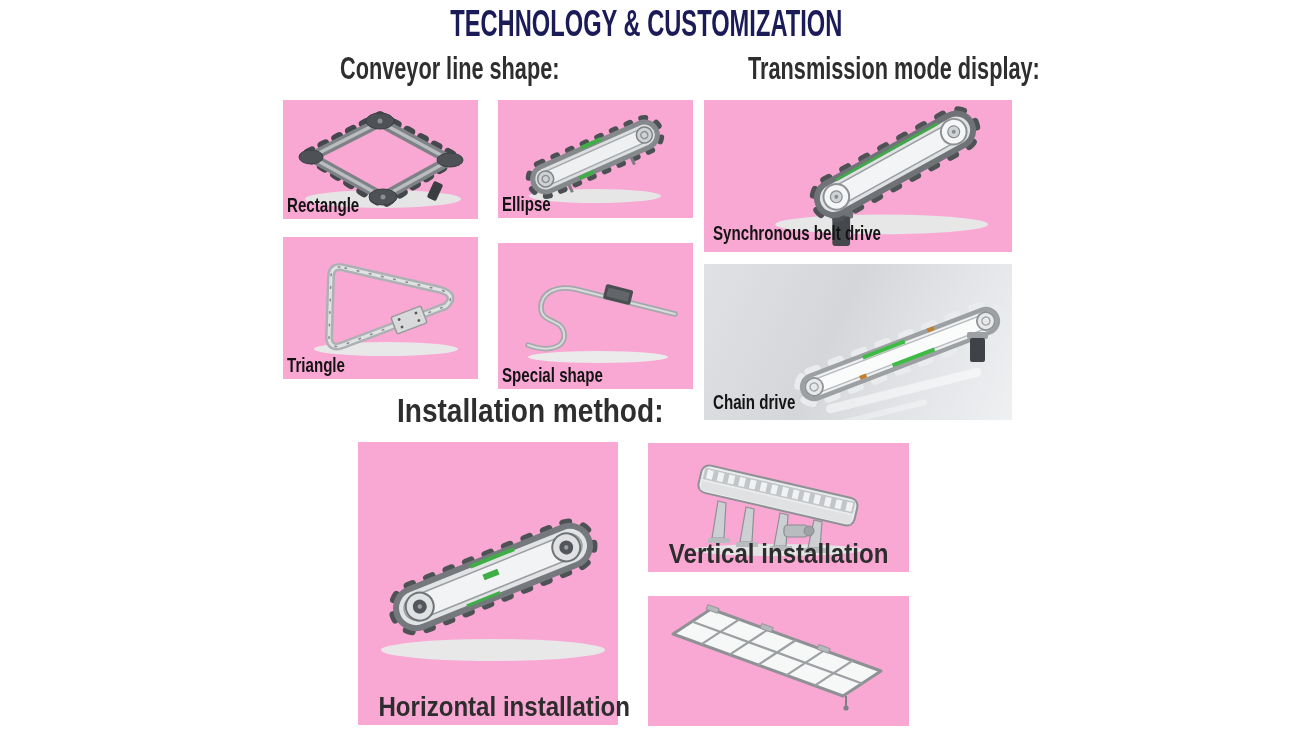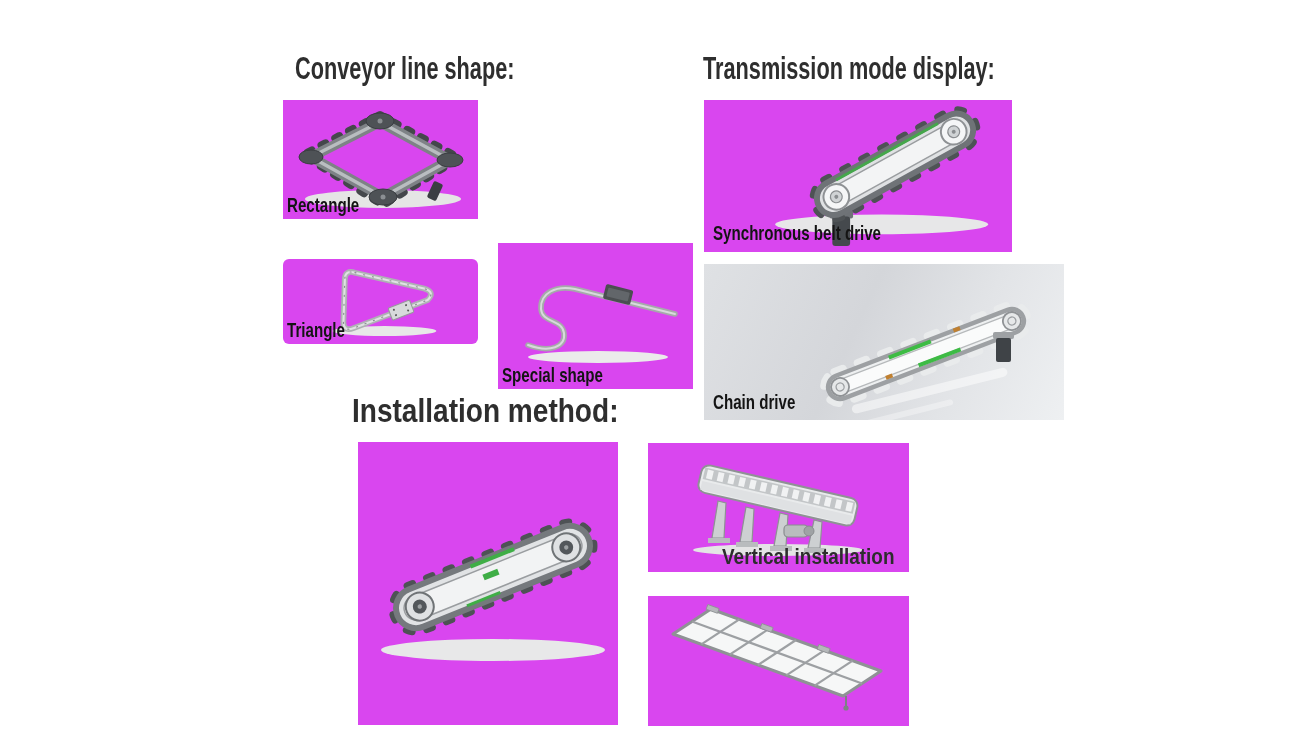--- a/index.html
+++ b/index.html
@@ -9,46 +9,49 @@
     overflow:hidden; font-family:"Liberation Sans", sans-serif;
   }
   .title {
     position:absolute; top:5px; left:0; width:100%; text-align:center;
     font-size:37px; font-weight:bold; color:#1b1b58; line-height:1;
     white-space:nowrap;
   }
   .title .cx { display:inline-block; transform:scaleX(0.64); transform-origin:center top; }
   .sec-heading {
     position:absolute; font-size:31px; font-weight:bold; color:#2e2e2e;
-    line-height:1; white-space:nowrap;
+    line-height:1; white-space:nowrap;margin-left:45px;
   }
   .sec-heading .cx { display:inline-block; transform:scaleX(0.70); transform-origin:left top; }
   .sec-heading.wide .cx { transform:scaleX(0.85); }
-  .tile { position:absolute; background:#d946ef; }
+  .tile { position:absolute; background:#f9a8d4; }
   .tile svg { position:absolute; left:0; top:0; width:100%; height:100%; display:block; }
   .tile-chain {
     background:linear-gradient(115deg,#dfe1e4 0%,#d4d6da 42%,#e2e4e7 70%,#eef0f2 100%);
   }
   .shape-label {
     position:absolute; left:4px; bottom:3px; font-size:21px; font-weight:bold;
     color:#141414; line-height:1.05; white-space:nowrap;
   }
   .shape-label .cx { display:inline-block; transform:scaleX(0.72); transform-origin:left bottom; }
   .shape-label.inset { left:9px; bottom:8px; }
   .center-label {
-    position:absolute; left:0; right:0; bottom:4px; text-align:right;
-    font-size:22px; font-weight:bold; color:#2d2d2d; line-height:1.05; white-space:nowrap;
+    position:absolute; left:0; right:0; bottom:4px; text-align:center;
+    font-size:28px; font-weight:bold; color:#2d2d2d; line-height:1.05; white-space:nowrap;
   }
   .center-label .cx { display:inline-block; transform:scaleX(0.86); transform-origin:center bottom; }
 </style>
 </head>
 <body>
 
 <div class="page">
 
+  <div class="title">
+    <span class="cx">TECHNOLOGY &amp; CUSTOMIZATION</span>
+  </div>
 
   <div class="sec-heading" style="left:295px; top:53px;">
     <span class="cx">Conveyor line shape:</span>
   </div>
   <div class="sec-heading" style="left:703px; top:53px;text-align:right;">
     <span class="cx">Transmission mode display:</span>
   </div>
   <div class="sec-heading wide" style="left:352px; top:394px; font-size:33px;">
     <span class="cx">Installation method:</span>
   </div>
@@ -67,22 +70,43 @@
       <circle cx="100" cy="97" r="2.5" fill="#8b8f93"></circle>
       <g transform="rotate(25 152 91)">
           <rect x="147" y="82" width="10" height="18" rx="2" fill="#3a3e42"></rect>
         </g>
     </svg>
     <div class="shape-label">
       <span class="cx">Rectangle</span>
     </div>
   </div>
 
-
-  <div class="tile" style="left:283px; top:259px; width:195px; height:85px;border-radius:6px;">
+  <div class="tile" style="left:498px; top:100px; width:195px; height:118px;">
+    <svg viewBox="0 0 195 118" xmlns="http://www.w3.org/2000/svg">
+      <ellipse cx="97" cy="96" rx="66" ry="7" fill="#e6e6e6"></ellipse>
+      <g transform="rotate(-24 97 57)">
+        <rect x="26" y="40" width="142" height="34" rx="17" fill="none" stroke="#4c5054" stroke-width="6" stroke-dasharray="4 12" stroke-linecap="round"></rect>
+        <rect x="30" y="44" width="134" height="26" rx="13" fill="#dcdee0" stroke="#85898c" stroke-width="5"></rect>
+        <rect x="36" y="50" width="122" height="14" rx="7" fill="#eff0f1" stroke="#a5a8ab" stroke-width="1.5"></rect>
+        <circle cx="43" cy="57" r="8" fill="#cfd2d4" stroke="#7f8285" stroke-width="1.5"></circle>
+        <circle cx="43" cy="57" r="3.5" fill="none" stroke="#8d9093" stroke-width="1.5"></circle>
+        <circle cx="151" cy="57" r="8" fill="#cfd2d4" stroke="#7f8285" stroke-width="1.5"></circle>
+        <circle cx="151" cy="57" r="3.5" fill="none" stroke="#8d9093" stroke-width="1.5"></circle>
+        <rect x="88" y="41" width="22" height="4" fill="#3fae46"></rect>
+        <rect x="74" y="68" width="16" height="4" fill="#3fae46"></rect>
+        <line x1="62" y1="72" x2="62" y2="80" stroke="#7b7e81" stroke-width="3"></line>
+        <line x1="130" y1="72" x2="130" y2="80" stroke="#7b7e81" stroke-width="3"></line>
+      </g>
+    </svg>
+    <div class="shape-label">
+      <span class="cx">Ellipse</span>
+    </div>
+  </div>
+
+  <div class="tile" style="left:283px; top:237px; width:195px; height:142px;">
     <svg viewBox="0 0 195 118" xmlns="http://www.w3.org/2000/svg">
       <ellipse cx="103" cy="100" rx="72" ry="7" fill="#e8e8e8"></ellipse>
       <path d="M62 19 L158 41 Q174 46 163 57 L60 96 Q47 101 46 89 L48 27 Q49 15 62 19 Z" fill="none" stroke="#aeb1b4" stroke-width="8" stroke-linejoin="round"></path>
       <path d="M62 19 L158 41 Q174 46 163 57 L60 96 Q47 101 46 89 L48 27 Q49 15 62 19 Z" fill="none" stroke="#e0e2e3" stroke-width="3" stroke-linejoin="round"></path>
       <path d="M62 19 L158 41 Q174 46 163 57 L60 96 Q47 101 46 89 L48 27 Q49 15 62 19 Z" fill="none" stroke="#8a8d90" stroke-width="1.6" stroke-dasharray="1.5 11" stroke-linecap="round"></path>
       <g transform="rotate(-21 126 71)">
         <rect x="110" y="62" width="32" height="18" rx="2" fill="#d7d9db" stroke="#97999c" stroke-width="1.5"></rect>
         <circle cx="117" cy="67" r="1.4" fill="#555"></circle>
         <circle cx="135" cy="67" r="1.4" fill="#555"></circle>
         <circle cx="117" cy="75" r="1.4" fill="#555"></circle>
@@ -125,21 +149,21 @@
         <circle cx="260" cy="65" r="6" fill="#d0d3d5" stroke="#8a8d90" stroke-width="1.2"></circle>
         <circle cx="260" cy="65" r="2" fill="#8a8d90"></circle>
         <circle cx="124" cy="65" r="2" fill="#8a8d90"></circle>
       </g>
     </svg>
     <div class="shape-label inset">
       <span class="cx">Synchronous belt drive</span>
     </div>
   </div>
 
-  <div class="tile tile-chain" style="left:704px; top:264px; width:360px; height:156px;">
+  <div class="tile tile-chain" style="left:704px; top:264px; width:308px; height:156px;">
     <svg viewBox="0 0 308 156" xmlns="http://www.w3.org/2000/svg">
       <g transform="rotate(-14 200 128)">
         <rect x="120" y="122" width="160" height="9" rx="4.5" fill="#ffffff" opacity="0.5"></rect>
         <rect x="90" y="140" width="130" height="6" rx="3" fill="#ffffff" opacity="0.35"></rect>
       </g>
       <g transform="rotate(-21 196 90)">
         <rect x="88" y="74" width="216" height="32" rx="16" fill="none" stroke="#e9ebec" stroke-width="8" stroke-dasharray="9 16" stroke-linecap="round"></rect>
         <rect x="92" y="78" width="208" height="24" rx="12" fill="#eef0f1" stroke="#9da0a3" stroke-width="4.5"></rect>
         <rect x="98" y="83" width="196" height="14" rx="7" fill="#fafbfb" stroke="#b6b9bb" stroke-width="1.2"></rect>
         <line x1="160" y1="80" x2="205" y2="80" stroke="#3dbb44" stroke-width="4"></line>
@@ -170,20 +194,23 @@
         <line x1="100" y1="152" x2="136" y2="152" stroke="#3fae46" stroke-width="3"></line>
         <rect x="126" y="129" width="16" height="6" fill="#3fae46"></rect>
         <circle cx="56" cy="135" r="14" fill="#dfe1e3" stroke="#6f7376" stroke-width="2"></circle>
         <circle cx="56" cy="135" r="7" fill="#53575b"></circle>
         <circle cx="56" cy="135" r="2.2" fill="#9da0a3"></circle>
         <circle cx="214" cy="135" r="14" fill="#dfe1e3" stroke="#6f7376" stroke-width="2"></circle>
         <circle cx="214" cy="135" r="7" fill="#53575b"></circle>
         <circle cx="214" cy="135" r="2.2" fill="#9da0a3"></circle>
       </g>
     </svg>
+    <div class="center-label">
+      <span class="cx">Horizontal installation</span>
+    </div>
   </div>
 
   <div class="tile" style="left:648px; top:443px; width:261px; height:129px;">
     <svg viewBox="0 0 261 129" xmlns="http://www.w3.org/2000/svg">
       <ellipse cx="130" cy="107" rx="85" ry="6" fill="#e4e4e5"></ellipse>
       <path d="M70 58 L78 60 L76 95 L64 95 Z" fill="#cdd0d2" stroke="#8e9194" stroke-width="1.2"></path>
       <rect x="60" y="95" width="22" height="5" fill="#b9bcbe"></rect>
       <path d="M98 64 L106 66 L104 99 L92 99 Z" fill="#cdd0d2" stroke="#8e9194" stroke-width="1.2"></path>
       <rect x="88" y="99" width="22" height="5" fill="#b9bcbe"></rect>
       <path d="M132 70 L140 72 L138 103 L126 103 Z" fill="#cdd0d2" stroke="#8e9194" stroke-width="1.2"></path>

